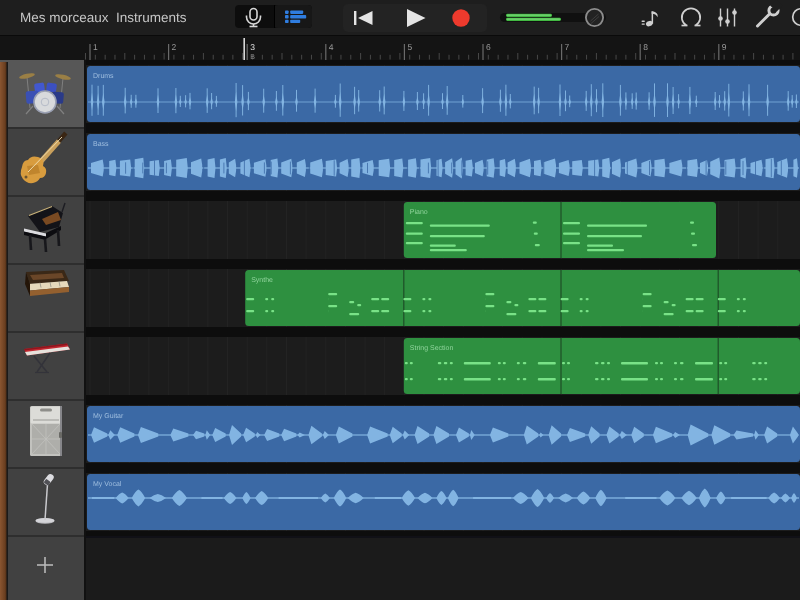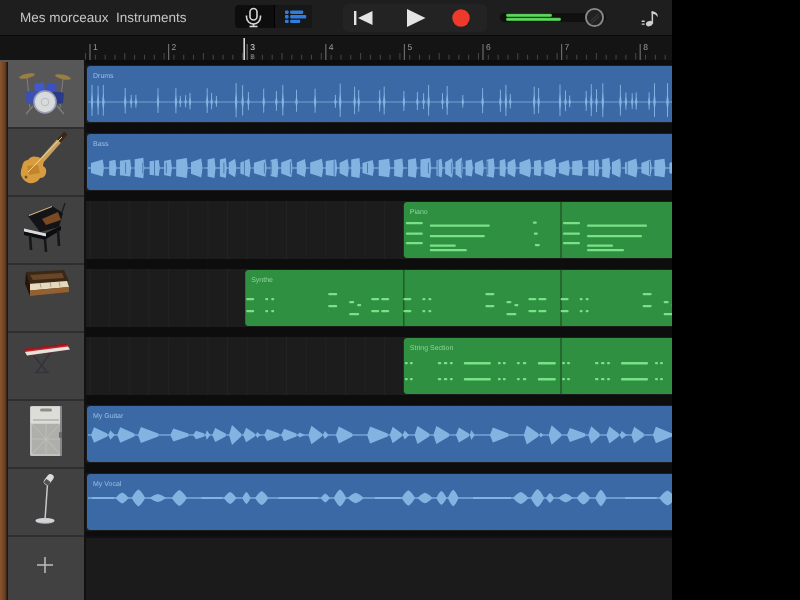--- a/index.html
+++ b/index.html
@@ -1,17 +1,17 @@
 <!DOCTYPE html>
 <html><head><meta charset="utf-8">
 <style>
 html,body{margin:0;padding:0;background:#000;}
 *{-webkit-font-smoothing:antialiased;}
 text{text-rendering:geometricPrecision;}
-#app{position:relative;width:672px;height:600px;overflow:hidden;background:#22c55e;
+#app{position:relative;width:800px;height:600px;overflow:hidden;background:#22c55e;
      font-family:"Liberation Sans", sans-serif;}
 </style></head>
 <body>
 <div id="app">
 <svg width="800" height="600" viewBox="0 0 800 600" style="filter:blur(0.35px)">
 <rect x="0" y="0" width="800" height="600" fill="#161616"></rect>
 <rect x="0" y="0" width="800" height="36" fill="#1e1e1e"></rect>
 <rect x="0" y="35" width="800" height="1" fill="#0a0a0a"></rect>
 <rect x="0" y="36" width="800" height="24" fill="#141414"></rect>
 <rect x="85" y="536" width="715" height="64" fill="#1b1b1b"></rect>

